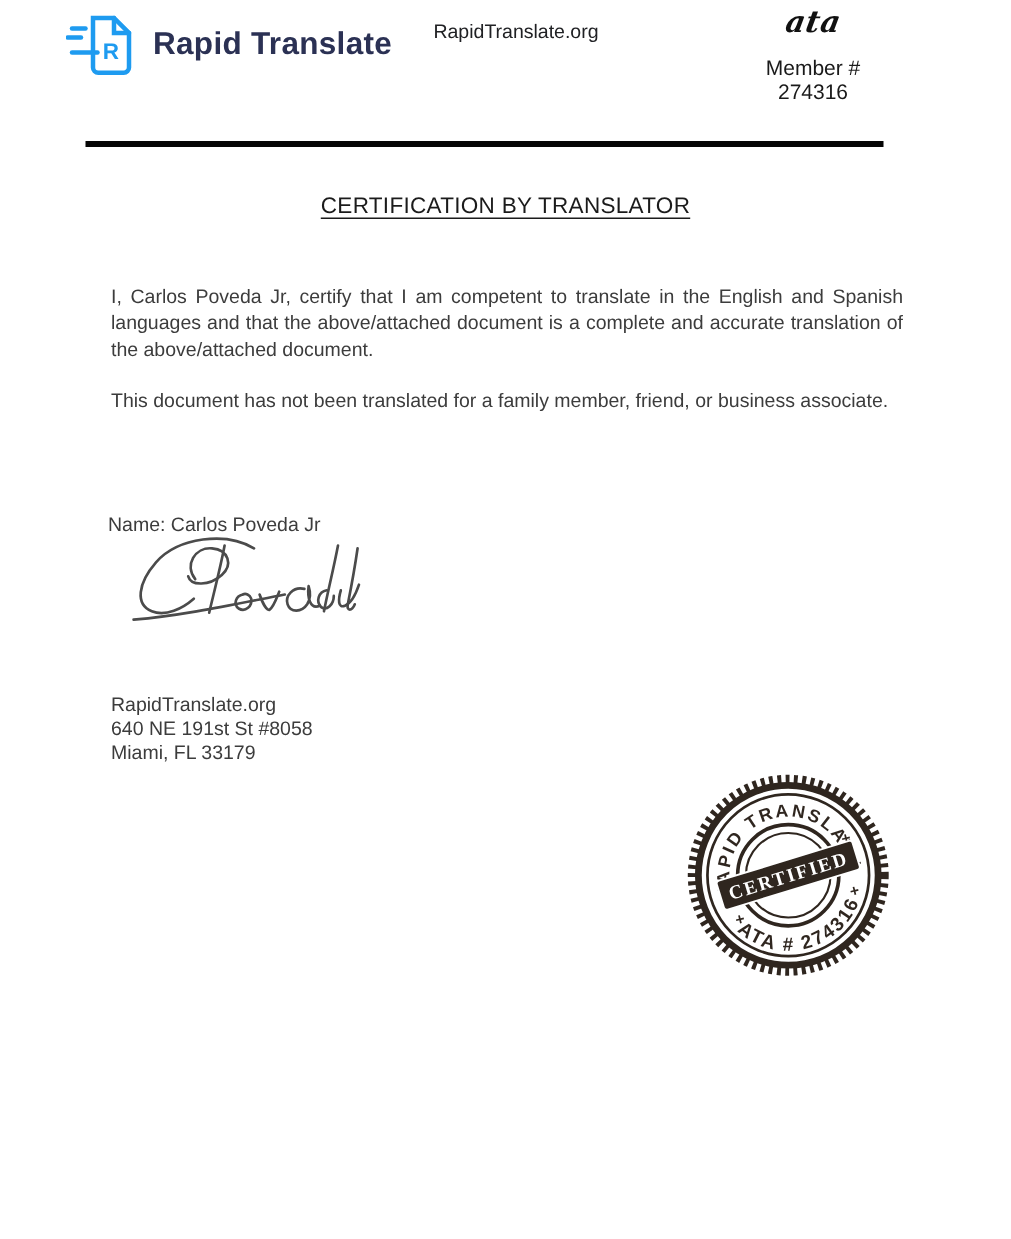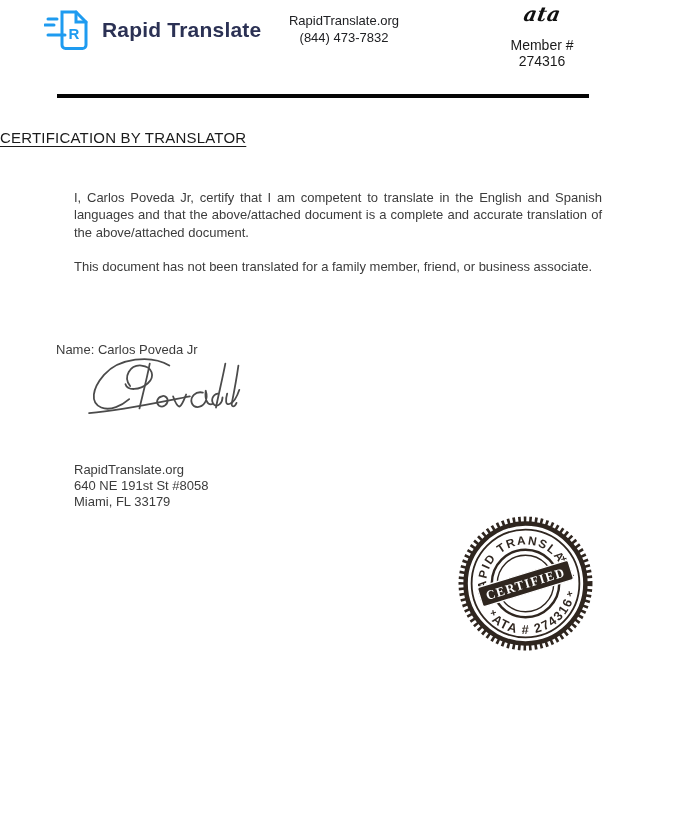--- a/index.html
+++ b/index.html
@@ -32,31 +32,31 @@
     letter-spacing: 0.5px;
   }
   .ata-member { margin-top: 11px; font-size: 14px; color: #1a1a1a; }
   .header-rule {
     position: absolute; left: 57px; top: 94px; width: 532px; height: 3.5px;
     background: #050505; border: none;
   }
   
   .doc-title {
     position: absolute; left: 0; top: 129px; width: 100%;
-    text-align: left; font-size: 15px; font-weight: 400; color: #1b1b1b;
+    text-align: center; font-size: 15px; font-weight: 400; color: #1b1b1b;
     letter-spacing: 0.2px;
     text-decoration: underline; text-underline-offset: 3px; text-decoration-thickness: 1px;
   }
   .para {
     position: absolute; left: 74px; width: 528px;
     font-size: 13px; line-height: 17.4px; color: #3c3c3c;
   }
   .para-1 { top: 189px; text-align: justify; }
   .para-2 { top: 258px; }
-  .name-line { position: absolute; left: 56px; top: 342px; font-size: 13px; color: #3c3c3c; }
+  .name-line { position: absolute; left: 72px; top: 342px; font-size: 13px; color: #3c3c3c; }
   .signature { position: absolute; left: 76px; top: 353px; width: 168px; height: 68px; }
   .address {
     position: absolute; left: 74px; top: 462px;
     font-size: 13px; line-height: 16.2px; color: #3c3c3c;
   }
   
   .stamp { position: absolute; left: 455px; top: 513px; width: 141px; height: 141px; opacity: 0.95; }
   .stamp text { font-family: "Liberation Sans", sans-serif; }
   .stamp .certified-text { font-family: "Liberation Serif", serif; }
 </style>
@@ -74,21 +74,20 @@
         <path d="M18 5 h14 l10 10 v23 a3.5 3.5 0 0 1 -3.5 3.5 h-17 a3.5 3.5 0 0 1 -3.5 -3.5 z"></path>
         <path d="M32 5 v10 h10"></path>
       </g>
       <text x="30" y="32" text-anchor="middle" font-size="15" font-weight="bold" fill="#1e9bf0">R</text>
     </svg>
     <span class="brand-wordmark">Rapid Translate</span>
   </div>
 
   <div class="contact">
     <div>RapidTranslate.org</div>
-    <div>(844) 473-7832</div>
   </div>
 
   <div class="ata-block">
     <span class="ata-wordmark">ata</span>
     <div class="ata-member">Member # 274316</div>
   </div>
 
   <div class="header-rule"></div>
 
   <div class="doc-title">CERTIFICATION BY TRANSLATOR</div>

